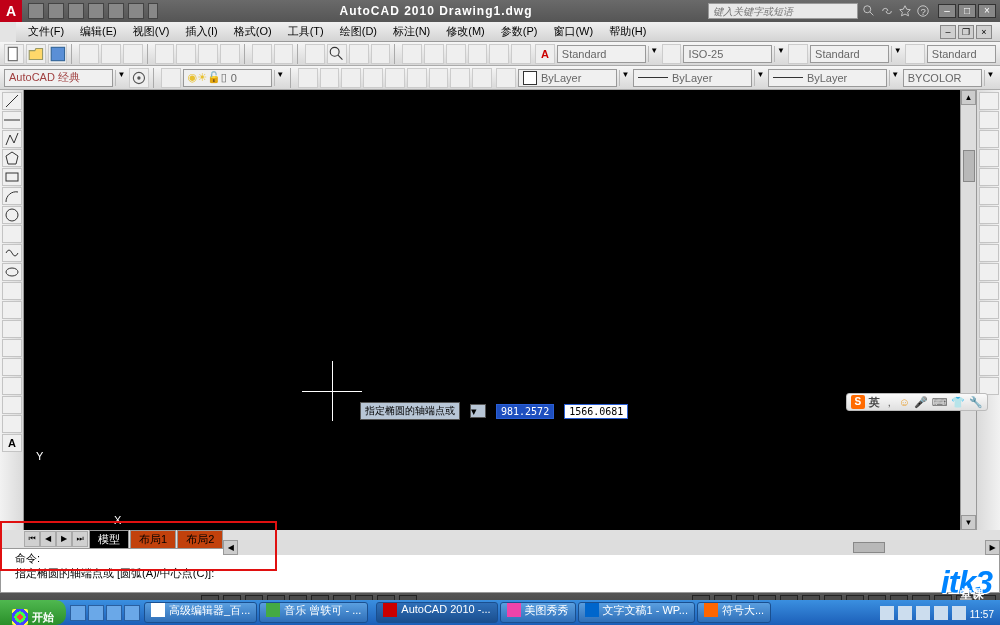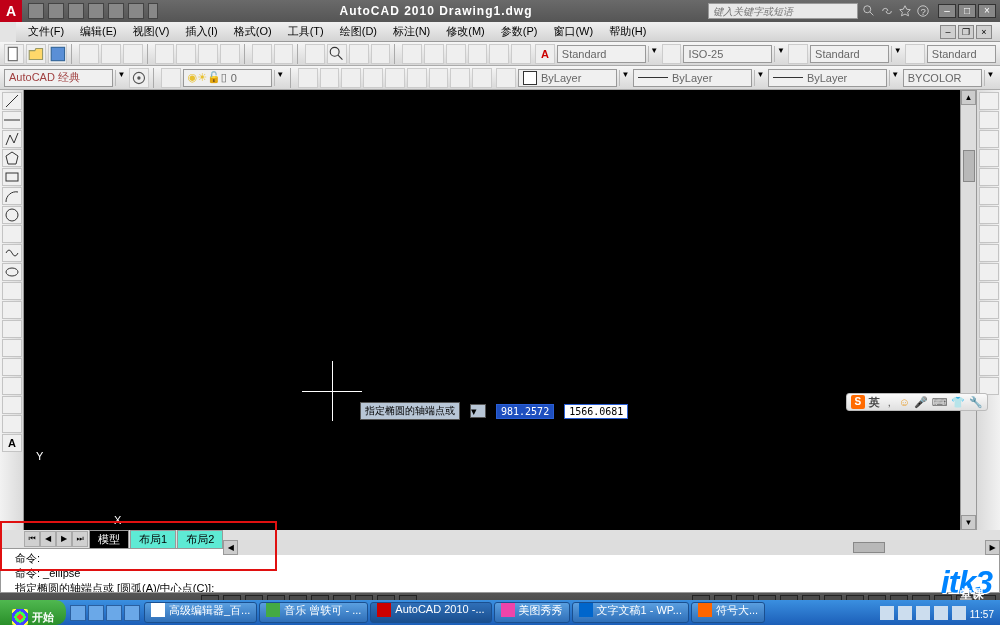--- a/index.html
+++ b/index.html
@@ -42,35 +42,35 @@
 .sthumb { position:absolute; width:32px; height:11px; background:#b8b8b8; border:1px solid #888; top:2px; left:630px; }
 .sarrow { position:absolute; width:15px; height:15px; background:#ccc; border:1px solid #999; display:flex; align-items:center; justify-content:center; font-size:8px; }
 .vscroll { width:16px; background:#ddd; border-left:1px solid #999; position:relative; }
 .vthumb { position:absolute; width:12px; height:32px; background:#b8b8b8; border:1px solid #888; left:2px; top:60px; }
 .rvtool { width:24px; background:linear-gradient(90deg,#dadada,#f2f2f2); display:flex; flex-direction:column; gap:1px; padding:2px 2px; border-left:1px solid #999; }
 .tabs-row { height:18px; background:#e0e0e0; display:flex; align-items:center; font-size:10px; }
 .tab-nav { display:flex; }
 .tab-nav-b { width:16px; height:16px; background:#d0d0d0; border:1px solid #aaa; text-align:center; font-size:8px; line-height:14px; }
 .tab { padding:1px 8px; border:1px solid #999; border-bottom:none; margin-left:1px; }
 .tab.active { background:#000; color:#fff; }
-.tab.inact { background:#5eead4; }
+.tab.inact { background:#c2410c; }
 .redbox { position:absolute; border:2px solid #e01010; left:0px; top:521px; width:277px; height:50px; pointer-events:none; z-index:5; }
 .cmdwin { height:45px; background:#fff; border:1px solid #999; padding:2px 4px; font-family:SimSun,monospace; font-size:11px; overflow:hidden; }
 .cmdwin .line { white-space:nowrap;margin-left:10px; }
 .statusbar { height:22px; background:linear-gradient(#555,#404040); display:flex; align-items:center; color:#fff; font-size:10px; padding:0 4px; gap:4px; }
 .coords { font-family:monospace; }
 .sb-btn { width:18px; height:18px; border:1px solid #222; background:#4a4a4a; }
 .taskbar { position:absolute; bottom:0; left:0; right:0; height:25px; background:linear-gradient(#3a8fe0,#1c5fb8); display:flex; align-items:center; }
 .start-btn { height:25px; padding:0 12px; background:linear-gradient(#4fb84f,#2a8f2a); color:#fff; font-weight:bold; display:flex; align-items:flex-end; gap:4px; border-radius:0 10px 10px 0; }
 .start-ico { width:16px; height:16px; background:radial-gradient(#f44 0 25%,#4f4 0 50%,#44f 0 75%,#ff4 0); border-radius:2px; }
 .ql { display:flex; gap:2px; padding:0 4px; }
 .ql-ico { width:16px; height:16px; background:#6aa8e8; border:1px solid #2a5f9f; }
 .tasks { display:flex; gap:2px; flex:1; }
 .task-item { height:21px; padding:0 6px; background:linear-gradient(#5a9fe0,#2f6fb8); border:1px solid #1a4f8f; color:#fff; display:flex; gap:4px; font-size:10px; max-width:130px; overflow:hidden; white-space:nowrap; border-radius:3px; }
-.task-item.active { background:linear-gradient(#2f6fb8,#1a4f8f); }
+.task-item.active { background:linear-gradient(#2f6fb8,#1a4f8f);margin-left:6px; }
 .task-ico { width:14px; height:14px; background:#fff; }
 .tray { display:flex; align-items:flex-end; gap:4px; padding:0 6px; }
 .tray-ico { width:14px; height:14px; background:#cde; }
 .clock { color:#fff; font-size:10px; }
 .sogou-bar { position:absolute; right:12px; top:393px; height:18px; background:linear-gradient(#fafafa,#e0e0e0); border:1px solid #bbb; border-radius:3px; display:flex; align-items:center; gap:4px; padding:0 4px; z-index:10; }
 .sogou-ico { width:14px; height:14px; border-radius:2px; }
 .sogou-s { background:#ff6a00; color:#fff; font-size:10px; font-weight:bold; text-align:center; line-height:14px; }
 .watermark { position:absolute; right:8px; bottom:24px; color:#0084ff; font-size:32px; font-style:italic; font-weight:900; letter-spacing:-1px; font-family:Arial; z-index:20; text-shadow:1px 1px 0 #fff; }
 .watermark2 { position:absolute; right:16px; bottom:22px; color:#fff; font-size:12px; font-weight:bold; z-index:21; }
 svg { width:100%; height:100%; }
@@ -359,21 +359,20 @@
     <div class="hscroll" style="bottom:auto;top:1px">
       <div class="sarrow" style="left:0">◀</div>
       <div class="sthumb"></div>
       <div class="sarrow" style="right:0">▶</div>
     </div>
   </div>
 </div>
 
 <div class="cmdwin">
   <div class="line">命令:</div>
-  <div class="line">命令: _ellipse</div>
   <div class="line">指定椭圆的轴端点或 [圆弧(A)/中心点(C)]:</div>
 </div>
 
 <div class="statusbar">
   <span class="coords">981.2572, 1566.0681, 0.0000</span>
   <div style="width:10px"></div>
   <div class="sb-btn"></div>
   <div class="sb-btn"></div>
   <div class="sb-btn"></div>
   <div class="sb-btn"></div>

